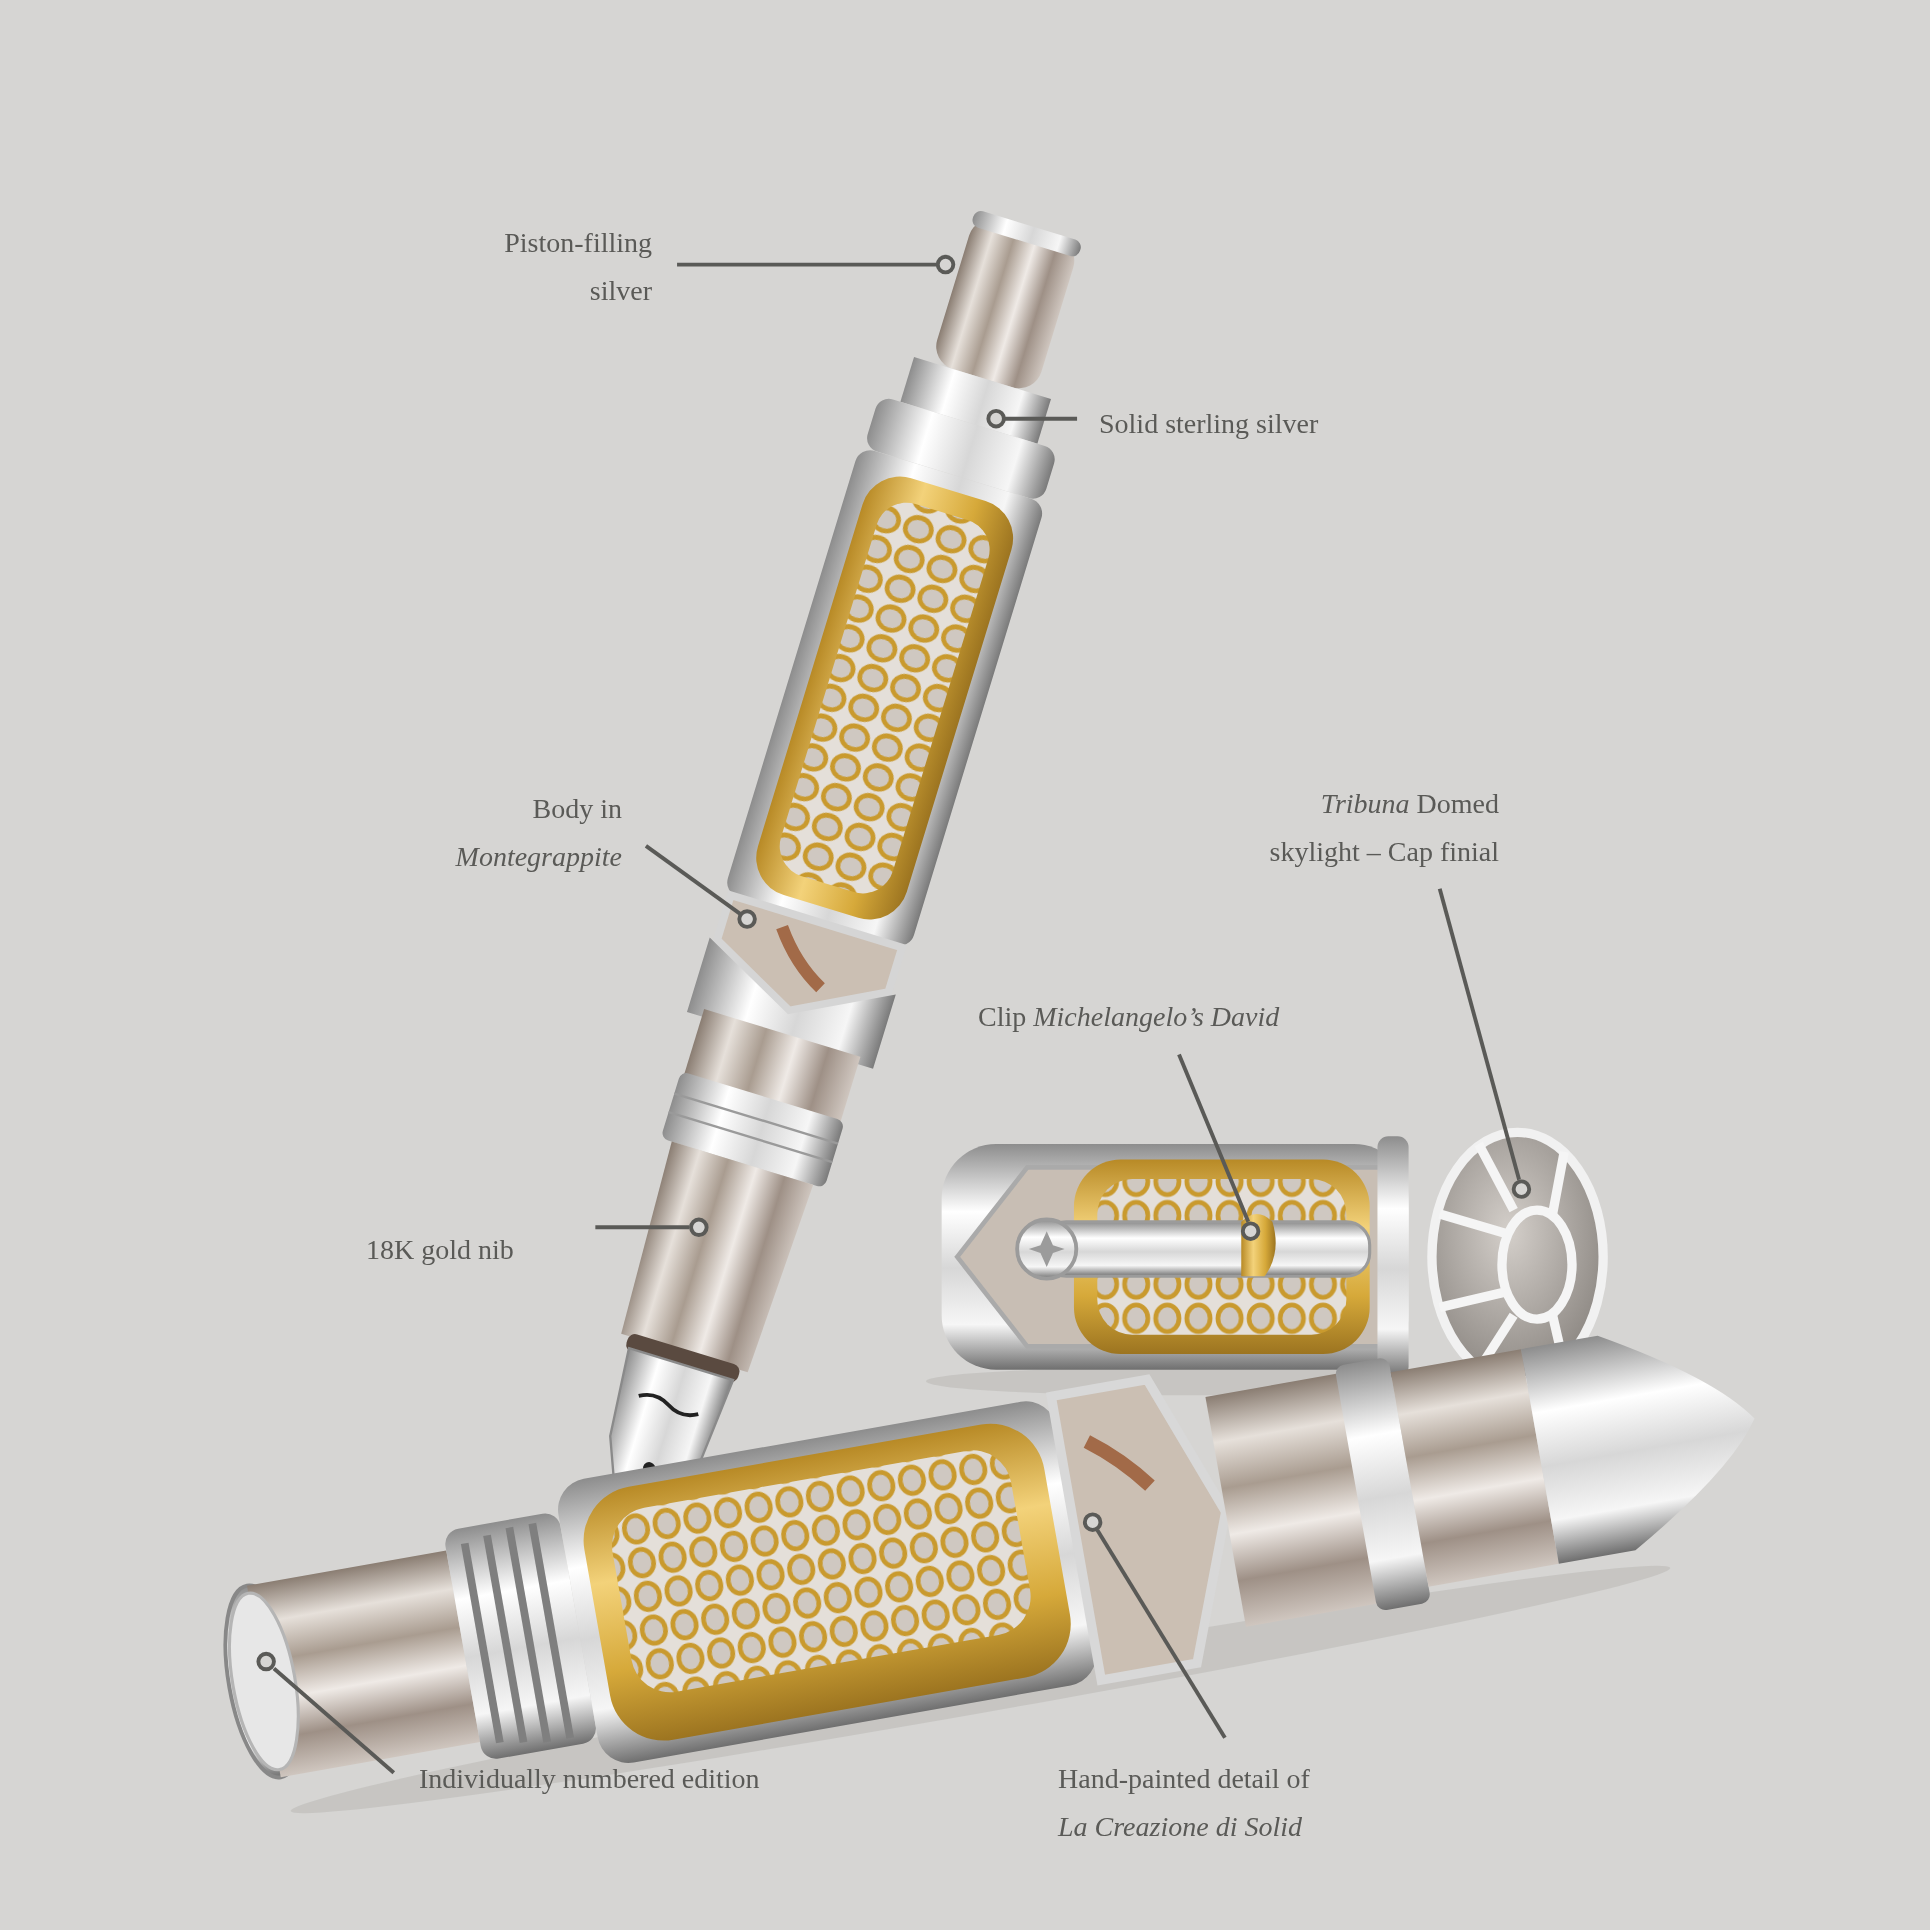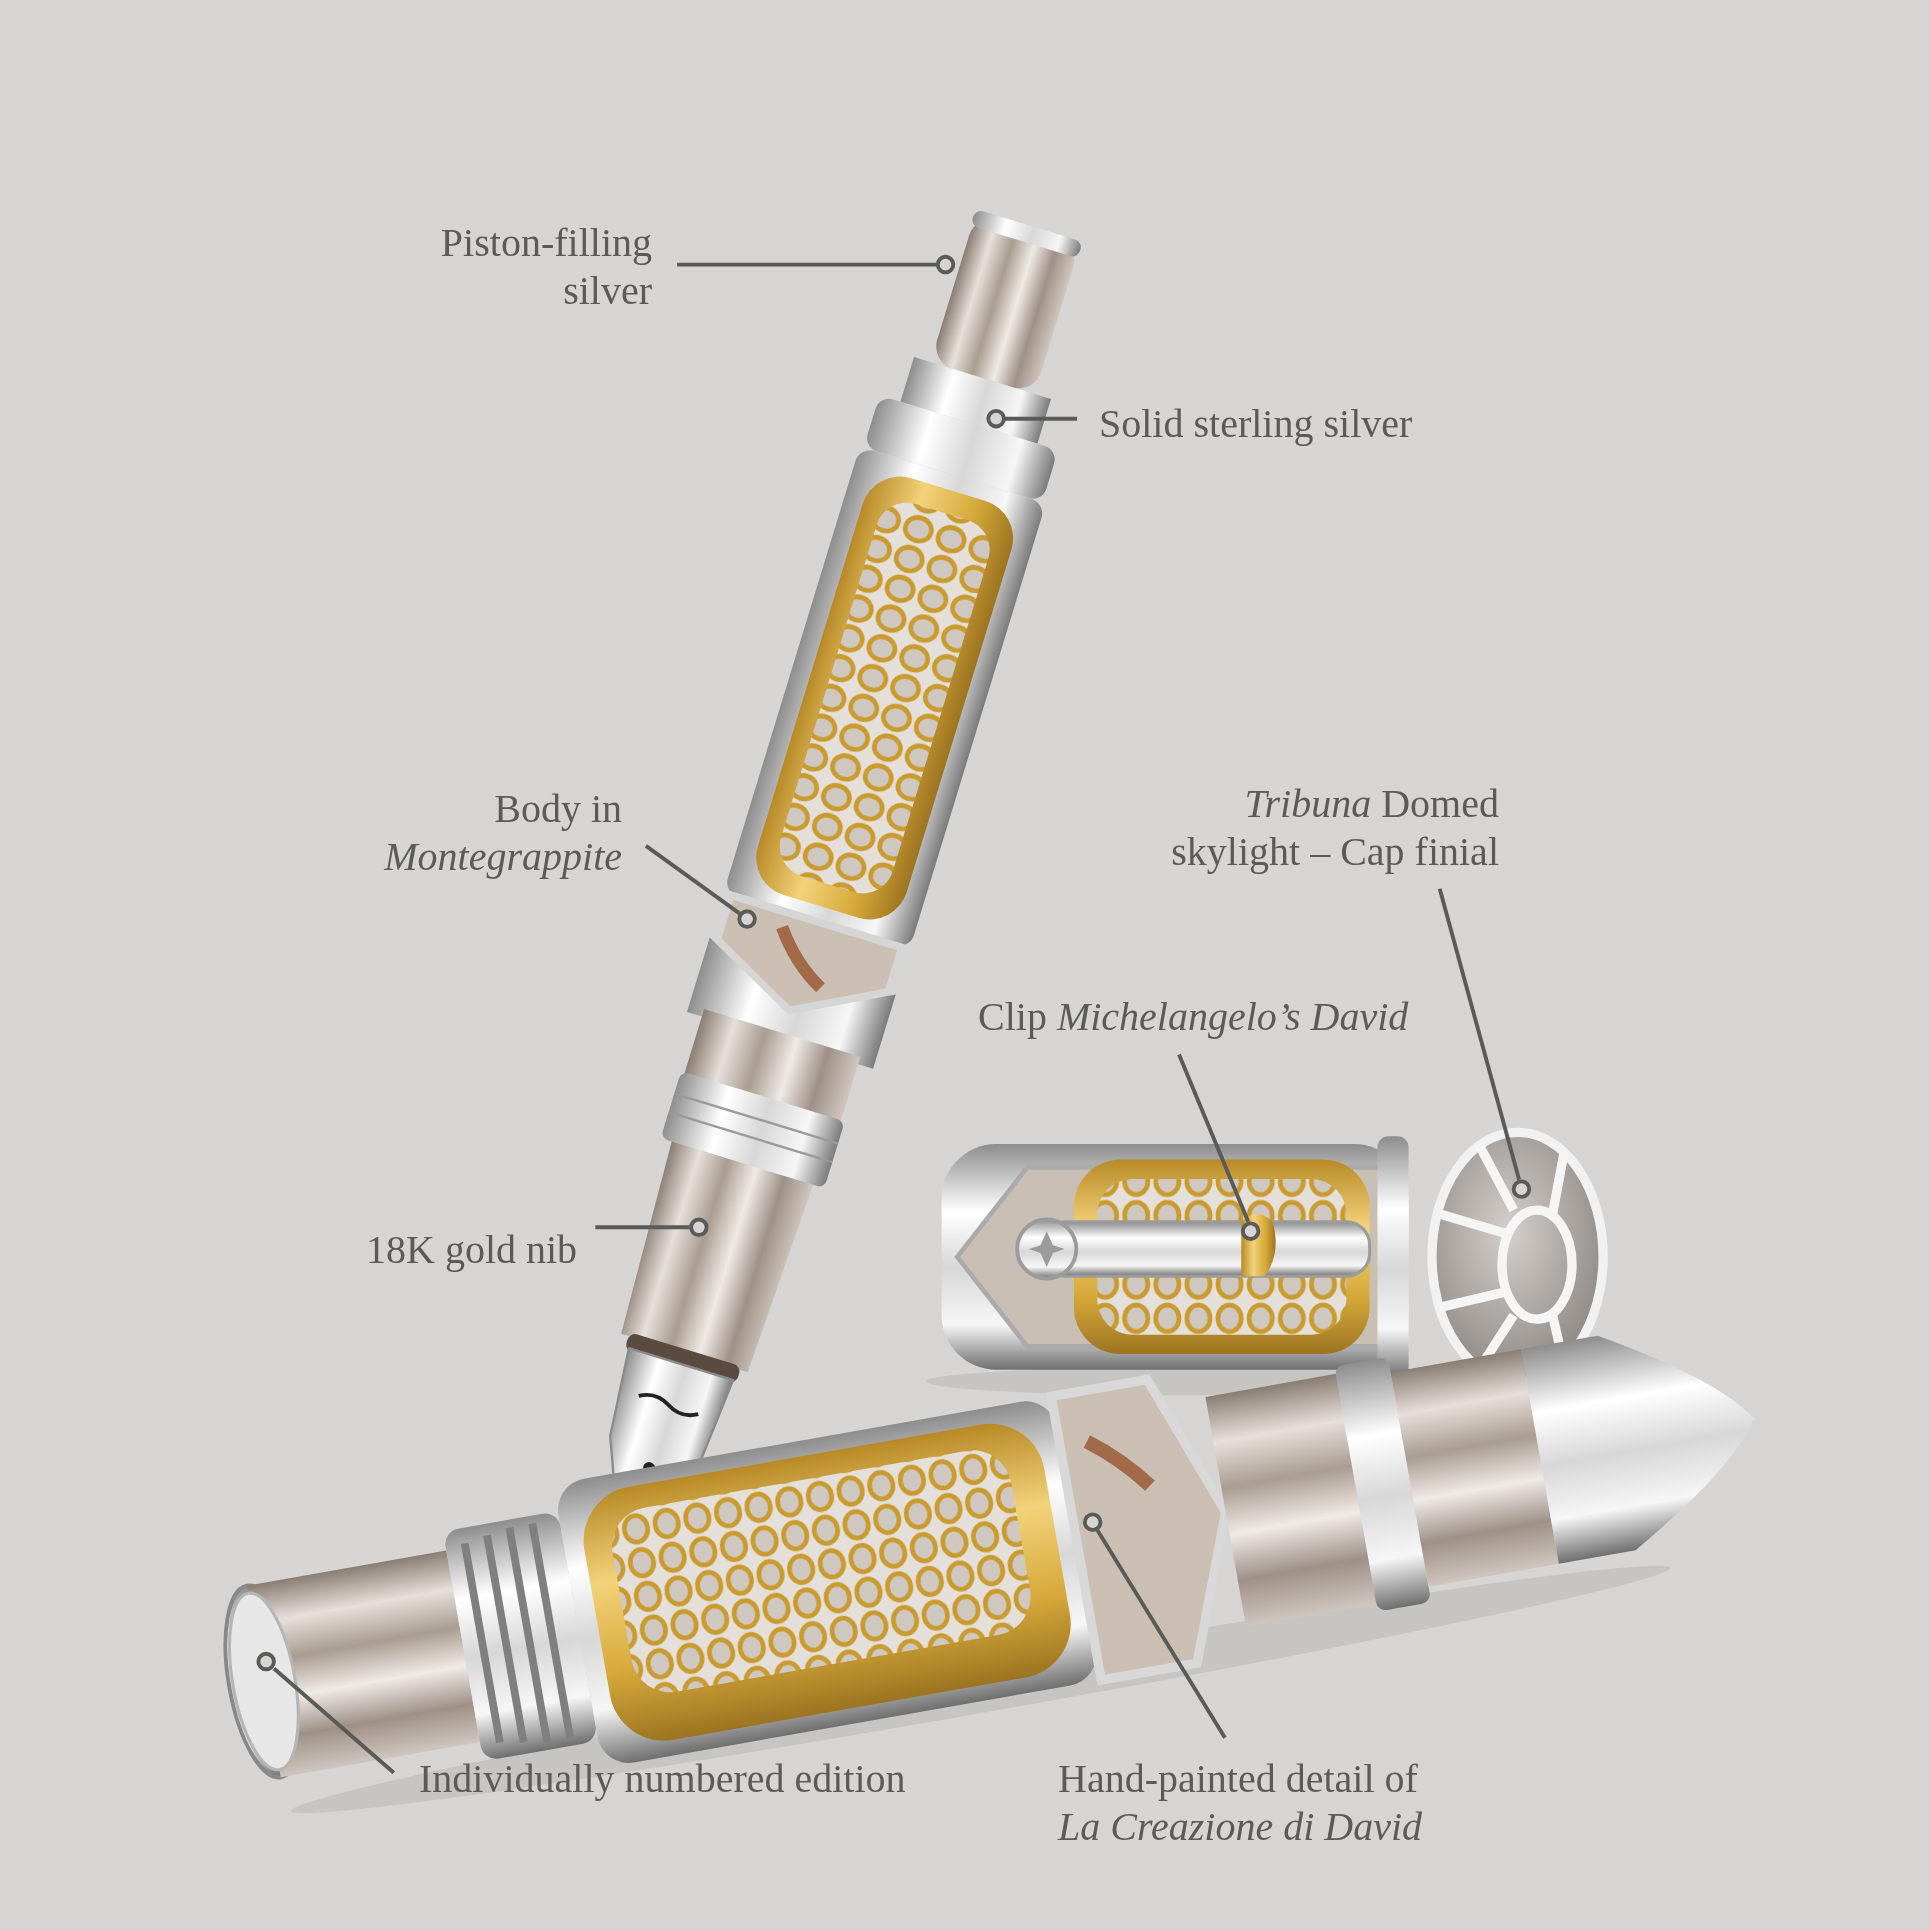--- a/index.html
+++ b/index.html
@@ -8,21 +8,21 @@
     background: #d6d5d3;
     position: relative; overflow: hidden;
     font-family: "DejaVu Serif", "Liberation Serif", serif;
     color: #5a5a57;
   }
   .stage { position: absolute; left: 0; top: 0; width: 1930px; height: 1930px; }
   svg.art { position: absolute; left: 0; top: 0; }
   .label {
     position: absolute;
     font-family: "Liberation Serif", "DejaVu Serif", serif;
-    font-size: 40px; line-height: 48px;
+    font-size: 28px; line-height: 48px;
     color: #5a5a57; white-space: nowrap;
   }
   .label .it { font-style: italic; }
   .right { text-align: right; }
 </style>
 </head>
 <body>
 
 <div class="stage">
 
@@ -216,16 +216,16 @@
   <div class="label" style="left:978px; top:993px;">
     <span>Clip </span><span class="it">Michelangelo’s David</span>
   </div>
 
   <div class="label" style="left:366px; top:1206px;margin-top:20px;">18K gold nib</div>
 
   <div class="label" style="left:419px; top:1755px;">Individually numbered edition</div>
 
   <div class="label" style="left:1058px; top:1755px;">
     <div>Hand-painted detail of</div>
-    <div class="it">La Creazione di David</div>
+    <div class="it">La Creazione di Solid</div>
   </div>
 </div>
 
 
 </body></html>

